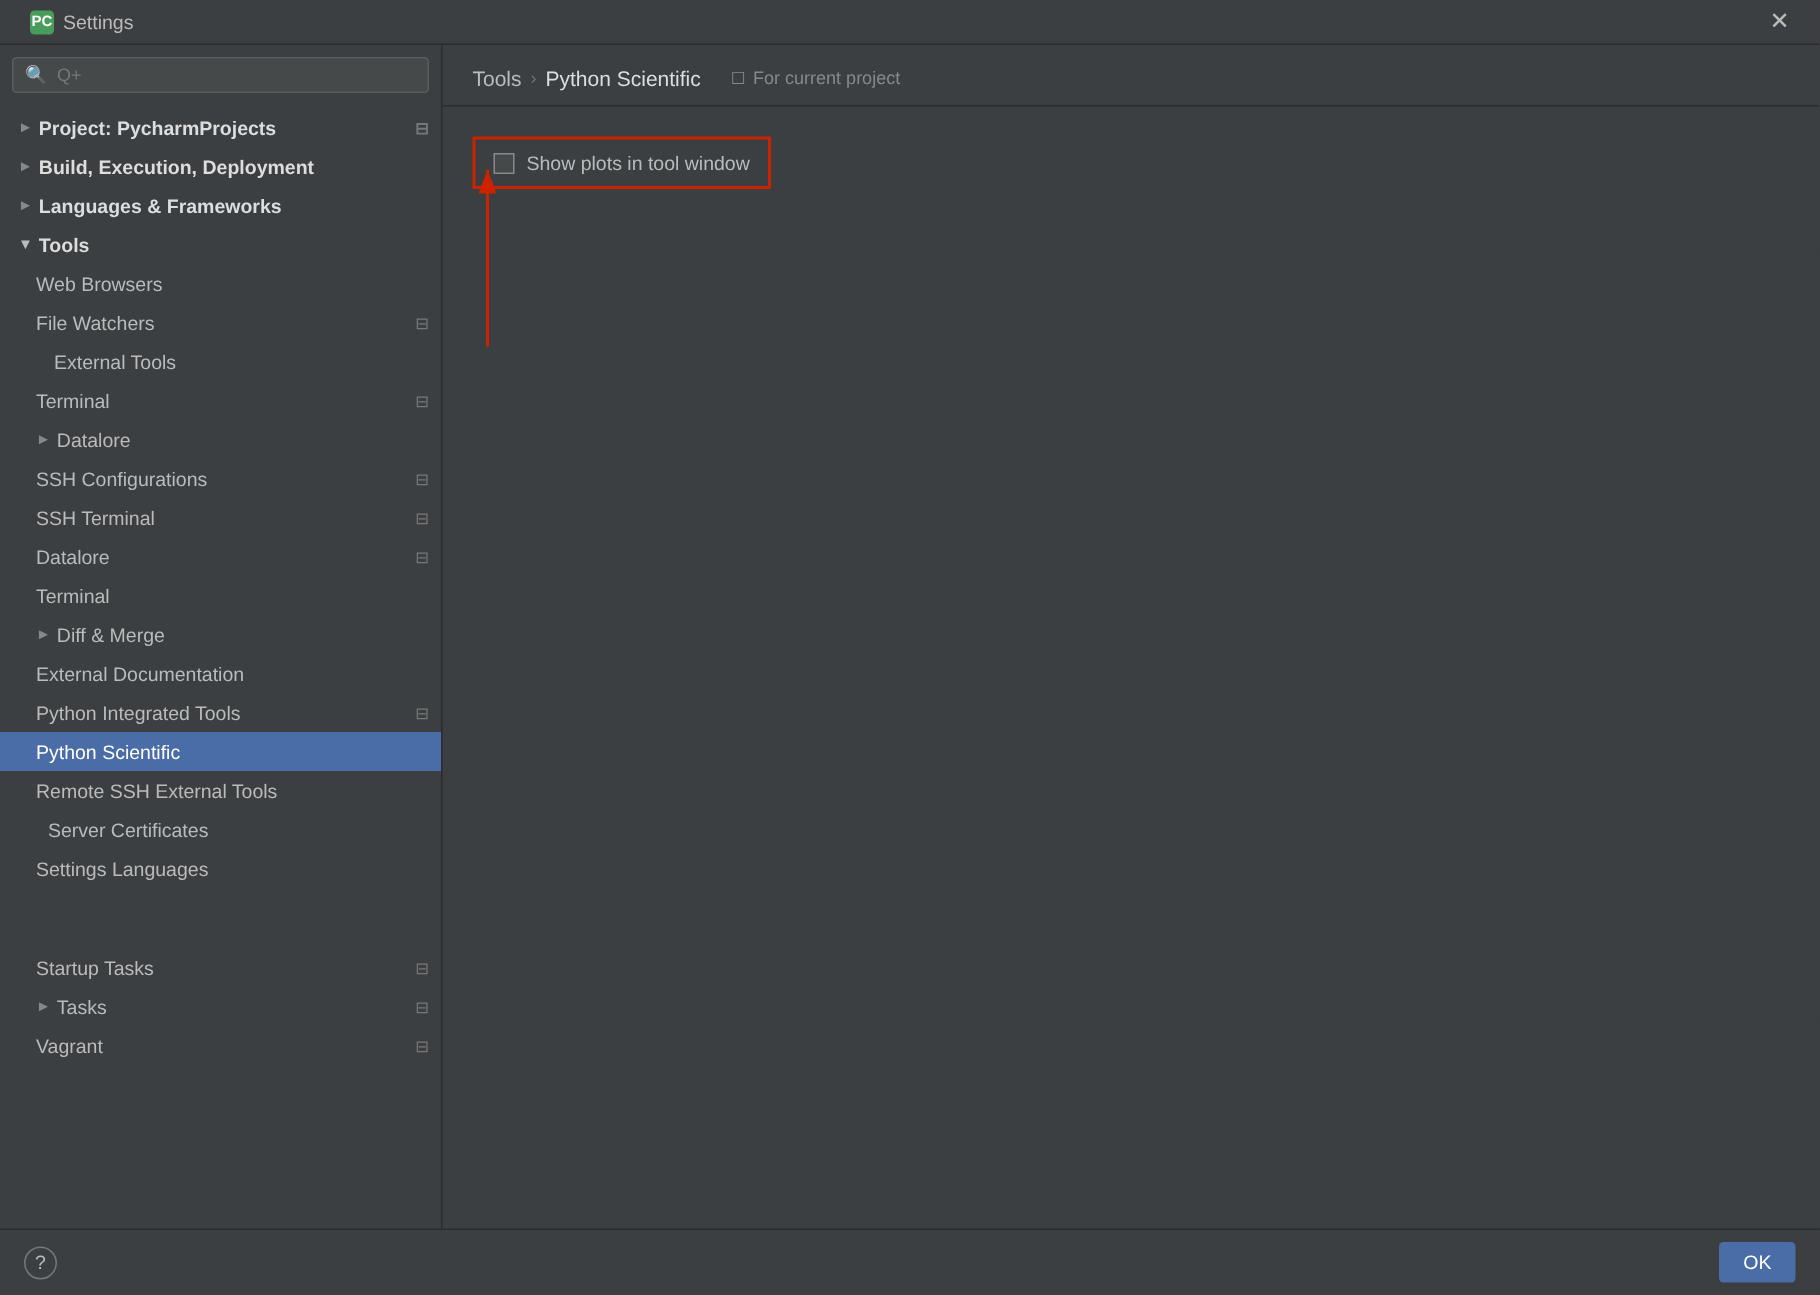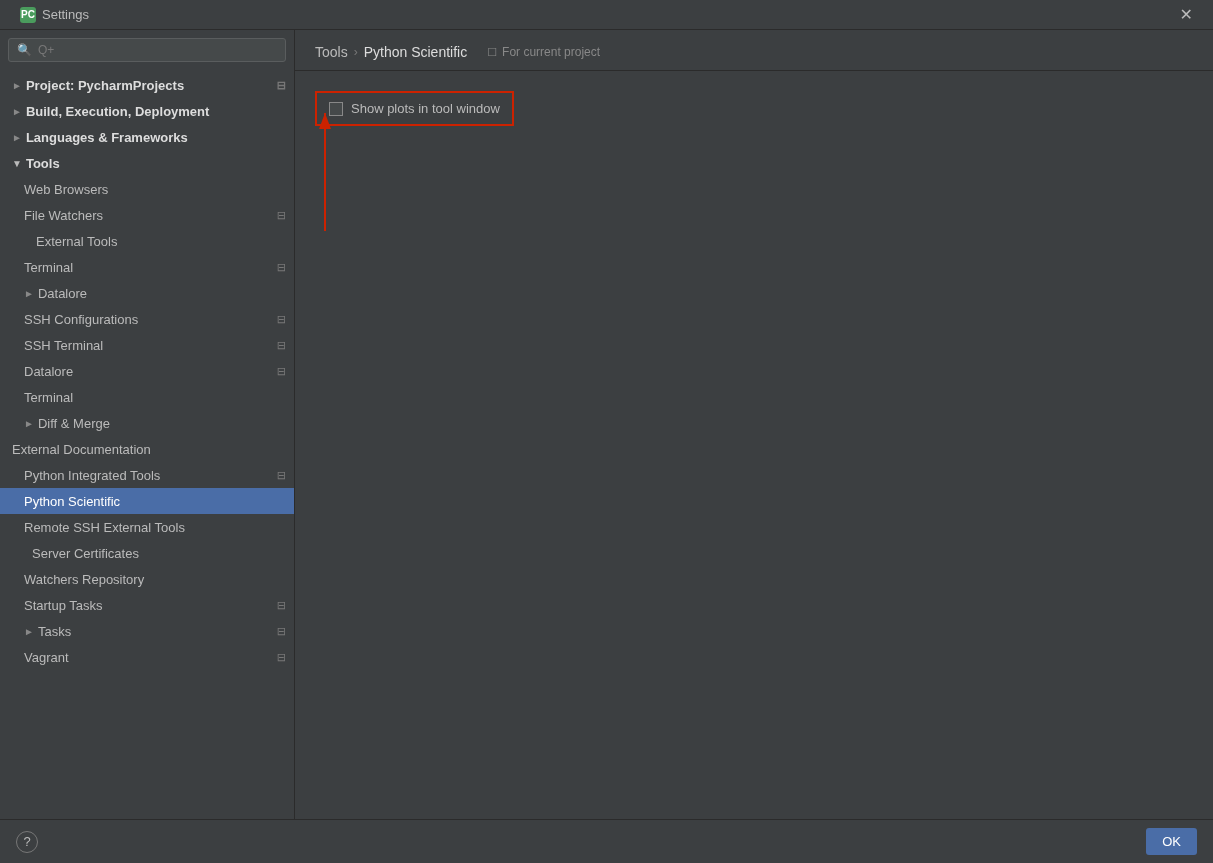--- a/index.html
+++ b/index.html
@@ -322,40 +322,40 @@
           <span class="item-label">Datalore</span>
           <span class="badge-icon">⊟</span>
         </div>
         <div class="tree-item" style="padding-left: 24px;">
           <span class="item-label">Terminal</span>
         </div>
         <div class="tree-item" style="padding-left: 24px;">
           <span class="arrow ">► </span>
           <span class="item-label">Diff &amp; Merge</span>
         </div>
-        <div class="tree-item" style="padding-left: 12px;">
+        <div class="tree-item" style="padding-left: 24px;">
           <span class="item-label">External Documentation</span>
         </div>
         <div class="tree-item" style="padding-left: 24px;">
           <span class="item-label">Python Integrated Tools</span>
           <span class="badge-icon">⊟</span>
         </div>
         <div class="tree-item selected" style="padding-left: 24px;">
           <span class="item-label">Python Scientific</span>
         </div>
         <div class="tree-item" style="padding-left: 24px;">
           <span class="item-label">Remote SSH External Tools</span>
         </div>
         <div class="tree-item" style="padding-left: 32px;">
           <span class="item-label">Server Certificates</span>
         </div>
         <div class="tree-item" style="padding-left: 24px;">
-          <span class="item-label">Watchers Repository</span>
-        </div>
-        <div class="tree-item" style="padding-left: 24px;">
+          <span class="item-label">Settings Languages</span>
+        </div>
+        <div class="tree-item" style="padding-left: 24px; margin-top: 40px;">
           <span class="item-label">Startup Tasks</span>
           <span class="badge-icon">⊟</span>
         </div>
         <div class="tree-item" style="padding-left: 24px;">
           <span class="arrow ">► </span>
           <span class="item-label">Tasks</span>
           <span class="badge-icon">⊟</span>
         </div>
         <div class="tree-item" style="padding-left: 24px;">
           <span class="item-label">Vagrant</span>

